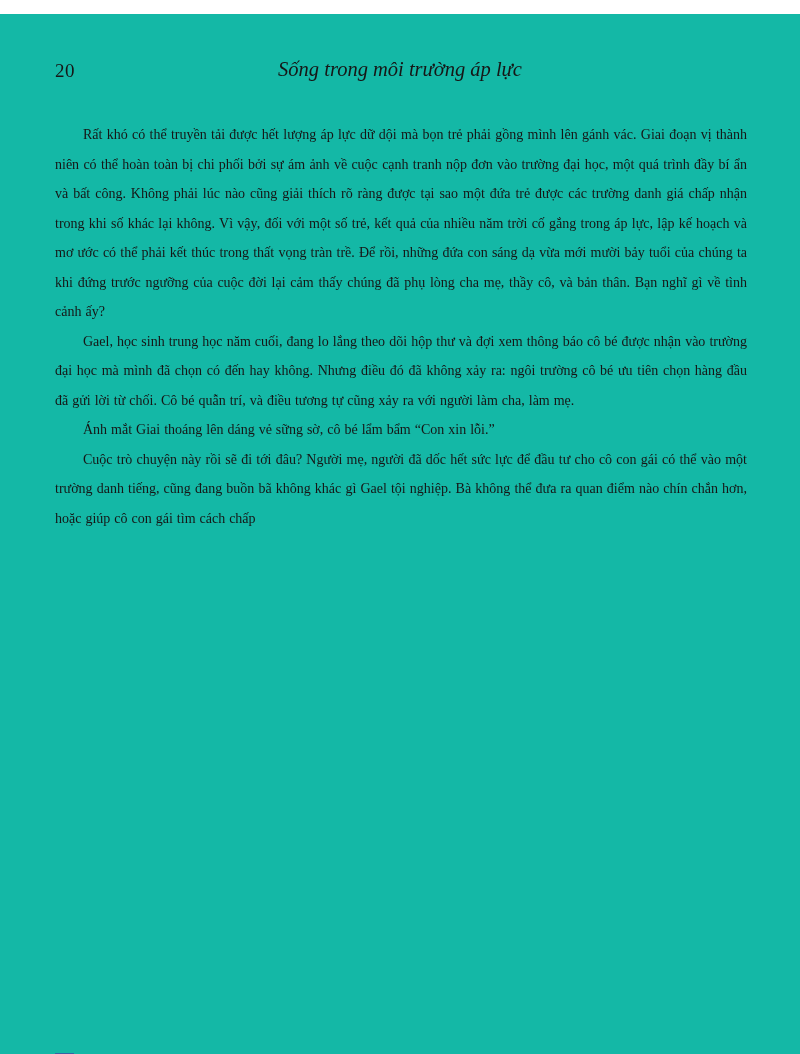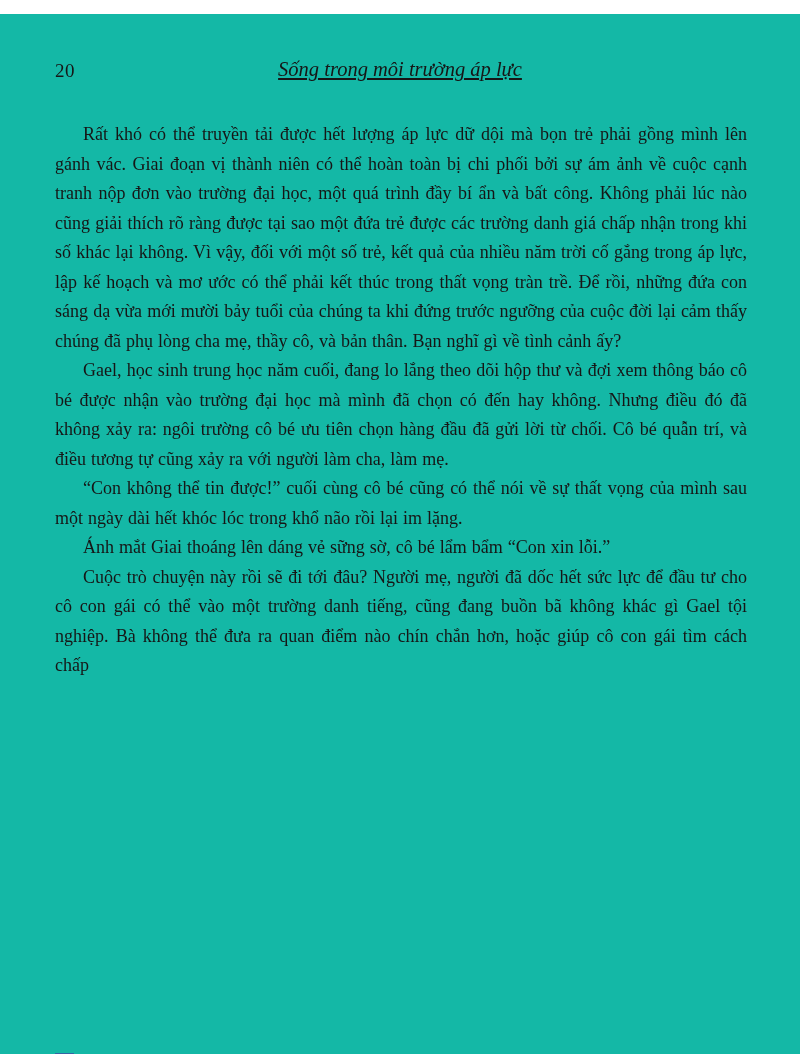--- a/index.html
+++ b/index.html
@@ -29,32 +29,31 @@
     left: 0;
     top: 2px;
     font-size: 19px;
     letter-spacing: 0.5px;
   }
   .running-title {
     display: block;
     text-align: center;
     font-style: italic;
     font-size: 20.5px;
-    text-decoration: underline;
   }
   .body-text {
     position: absolute;
     top: 106px;
     left: 55px;
     width: 692px;
   }
   .body-text p {
     margin: 0;
     padding: 0;
-    font-size: 18px;
+    font-size: 14px;
     line-height: 29.5px;
     text-align: justify;
     text-indent: 28px;
     word-spacing: 0.5px;
   }
   .blue-marker {
     position: absolute;
     left: 55px;
     bottom: 0;
     width: 19px;
@@ -68,20 +67,19 @@
 <div class="page">
 
   <header class="page-header">
     <span class="page-number">20</span>
     <span class="running-title">Sống trong môi trường áp lực</span>
   </header>
 
   <main class="body-text">
     <p>Rất khó có thể truyền tải được hết lượng áp lực dữ dội mà bọn trẻ phải gồng mình lên gánh vác. Giai đoạn vị thành niên có thể hoàn toàn bị chi phối bởi sự ám ảnh về cuộc cạnh tranh nộp đơn vào trường đại học, một quá trình đầy bí ẩn và bất công. Không phải lúc nào cũng giải thích rõ ràng được tại sao một đứa trẻ được các trường danh giá chấp nhận trong khi số khác lại không. Vì vậy, đối với một số trẻ, kết quả của nhiều năm trời cố gắng trong áp lực, lập kế hoạch và mơ ước có thể phải kết thúc trong thất vọng tràn trề. Để rồi, những đứa con sáng dạ vừa mới mười bảy tuổi của chúng ta khi đứng trước ngưỡng của cuộc đời lại cảm thấy chúng đã phụ lòng cha mẹ, thầy cô, và bản thân. Bạn nghĩ gì về tình cảnh ấy?</p>
     <p>Gael, học sinh trung học năm cuối, đang lo lắng theo dõi hộp thư và đợi xem thông báo cô bé được nhận vào trường đại học mà mình đã chọn có đến hay không. Nhưng điều đó đã không xảy ra: ngôi trường cô bé ưu tiên chọn hàng đầu đã gửi lời từ chối. Cô bé quẫn trí, và điều tương tự cũng xảy ra với người làm cha, làm mẹ.</p>
-    <p>“Con không thể tin được!” cuối cùng cô bé cũng có thể nói về sự thất vọng của mình sau một ngày dài hết khóc lóc trong khổ não rồi lại im lặng.</p>
     <p>Ánh mắt Giai thoáng lên dáng vẻ sững sờ, cô bé lẩm bẩm “Con xin lỗi.”</p>
     <p>Cuộc trò chuyện này rồi sẽ đi tới đâu? Người mẹ, người đã dốc hết sức lực để đầu tư cho cô con gái có thể vào một trường danh tiếng, cũng đang buồn bã không khác gì Gael tội nghiệp. Bà không thể đưa ra quan điểm nào chín chắn hơn, hoặc giúp cô con gái tìm cách chấp</p>
   </main>
 
   <div class="blue-marker"></div>
 
 </div>
 
 </body></html>

